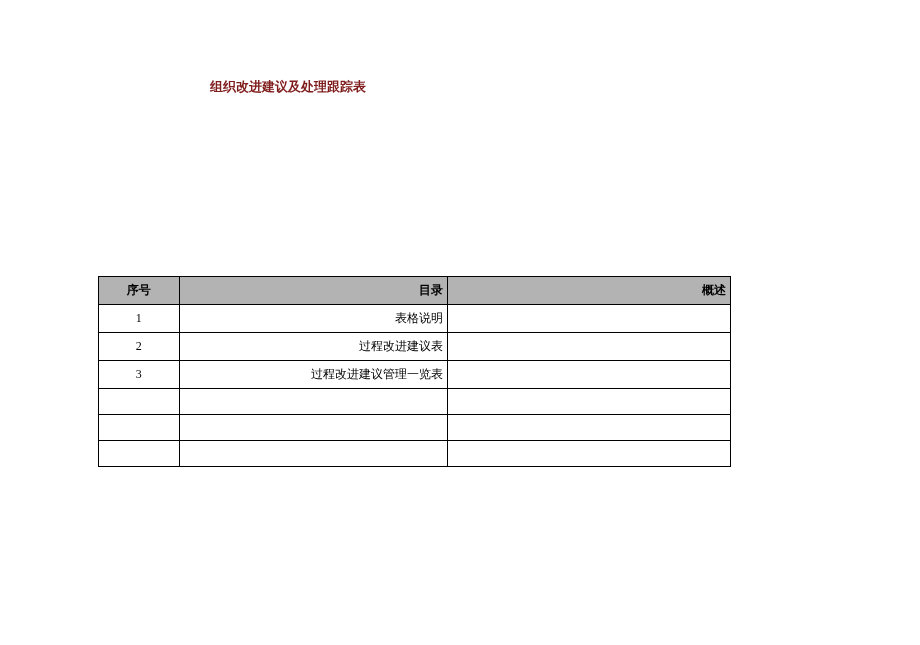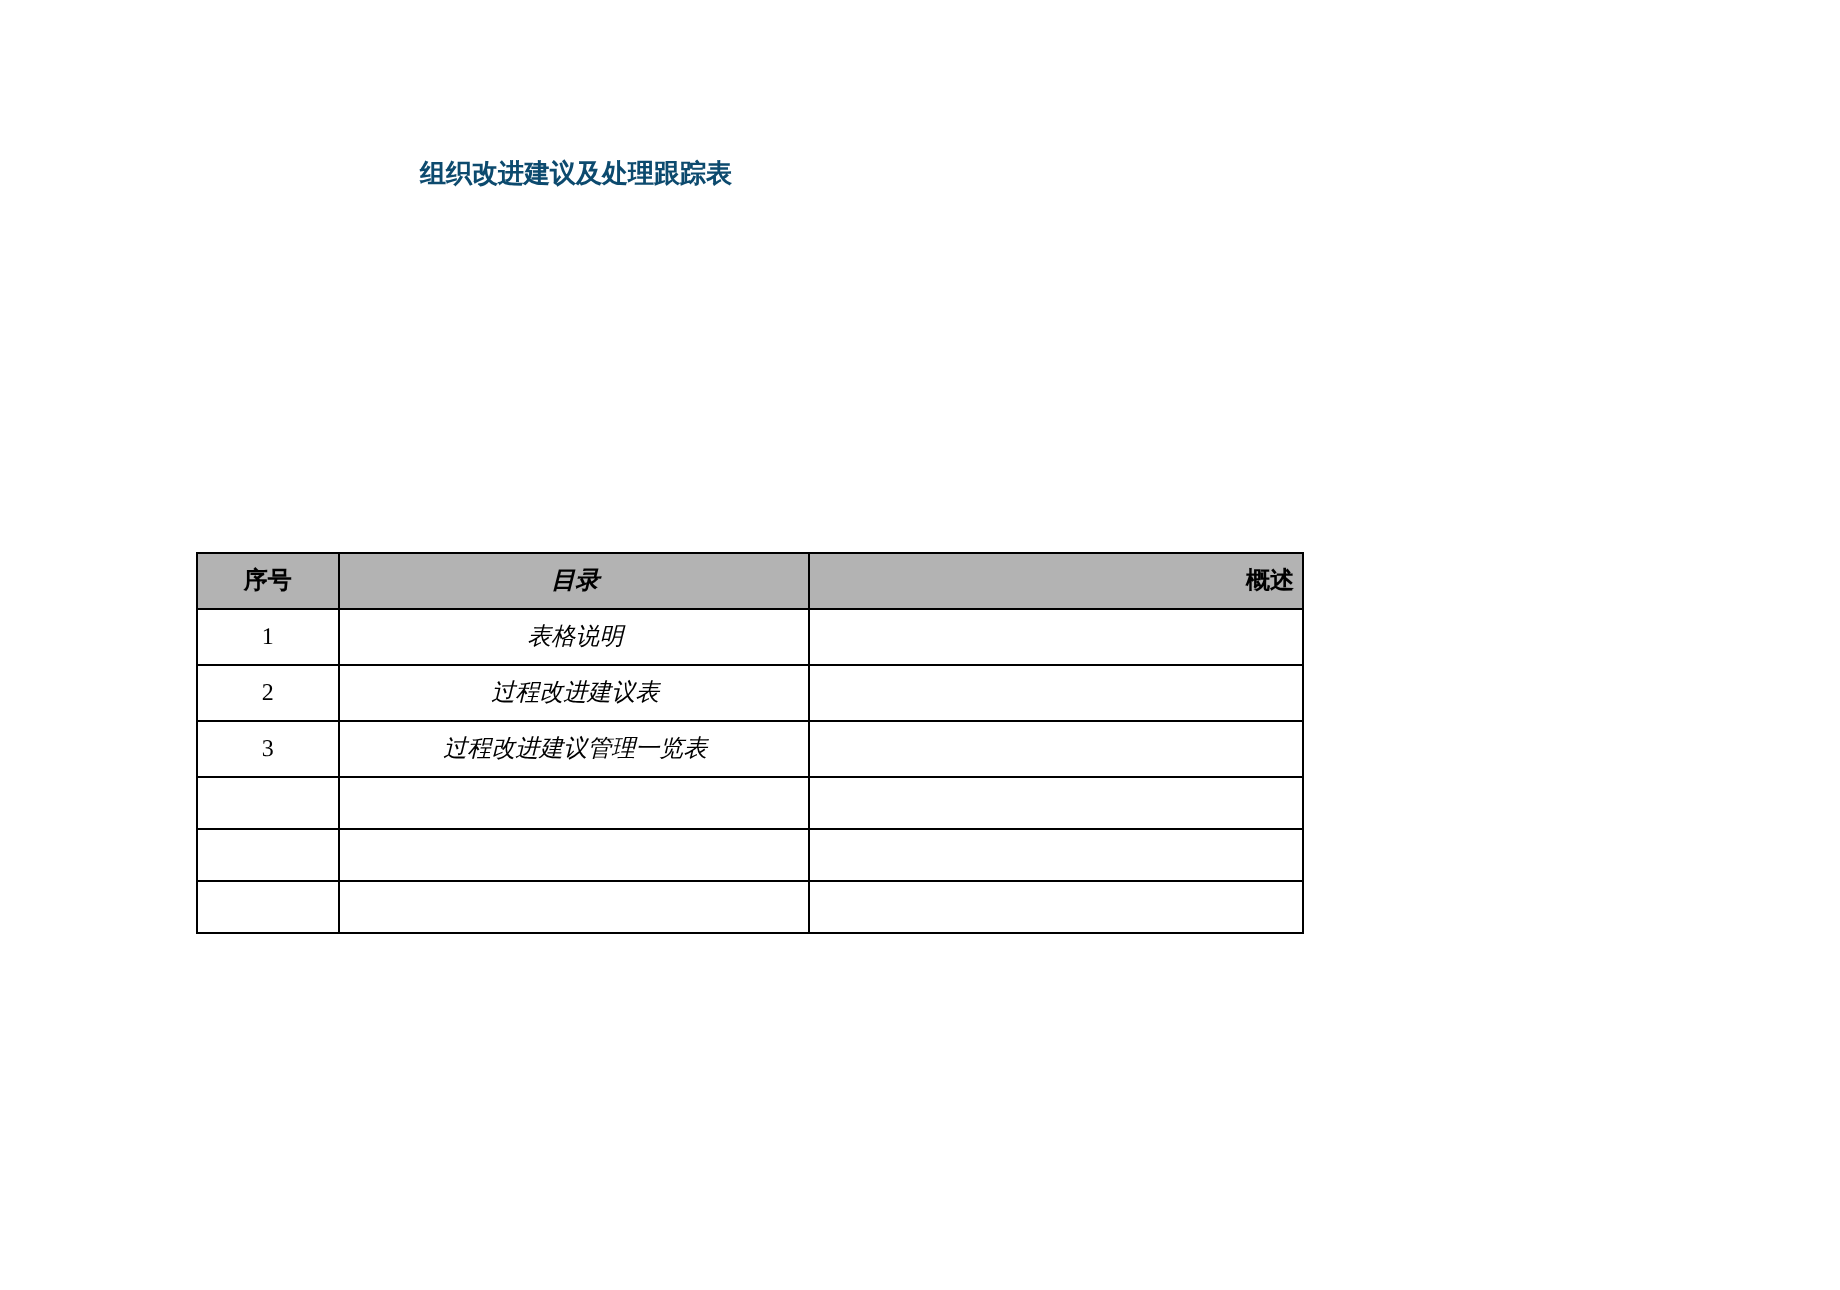--- a/index.html
+++ b/index.html
@@ -13,27 +13,27 @@
       background: #ffffff;
       font-family: "SimSun", "宋体", serif;
       position: relative;
     }
     .title {
       position: absolute;
       top: 78px;
       left: 210px;
       font-size: 13px;
       font-weight: bold;
-      color: #0c4a6e;
+      color: #7f1d1d;
     }
     .table-container {
       position: absolute;
       top: 276px;
       left: 98px;
-      width: 554px;
+      width: 633px;
     }
     table {
       border-collapse: collapse;
       width: 100%;
     }
     th {
       background: #b3b3b3;
       border: 1px solid #000;
       font-size: 12px;
       font-weight: bold;
@@ -47,23 +47,22 @@
       padding: 5px 4px;
       height: 26px;
       color: #000;
     }
     .col-seq {
       width: 72px;
       text-align: center;
     }
     .col-dir {
       width: 240px;
-      text-align: center;
+      text-align: right;
       padding-left: 6px;
-      font-style: italic;
     }
     .col-desc {
       width: 253px;
       text-align: right;
     }
     td.col-seq {
       vertical-align: middle;
     }
   </style>
 </head>

